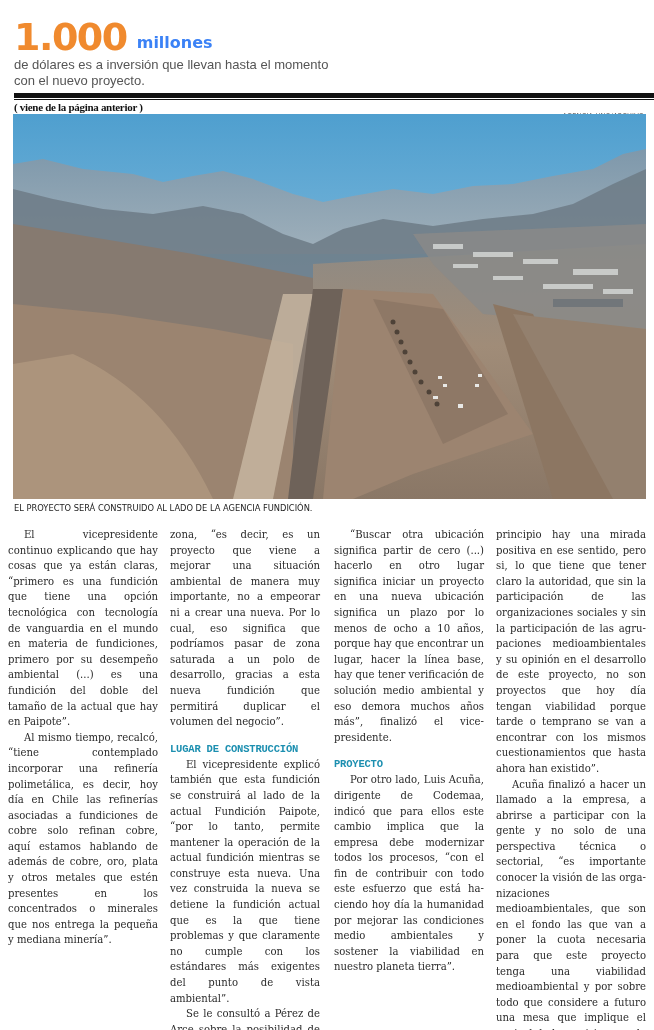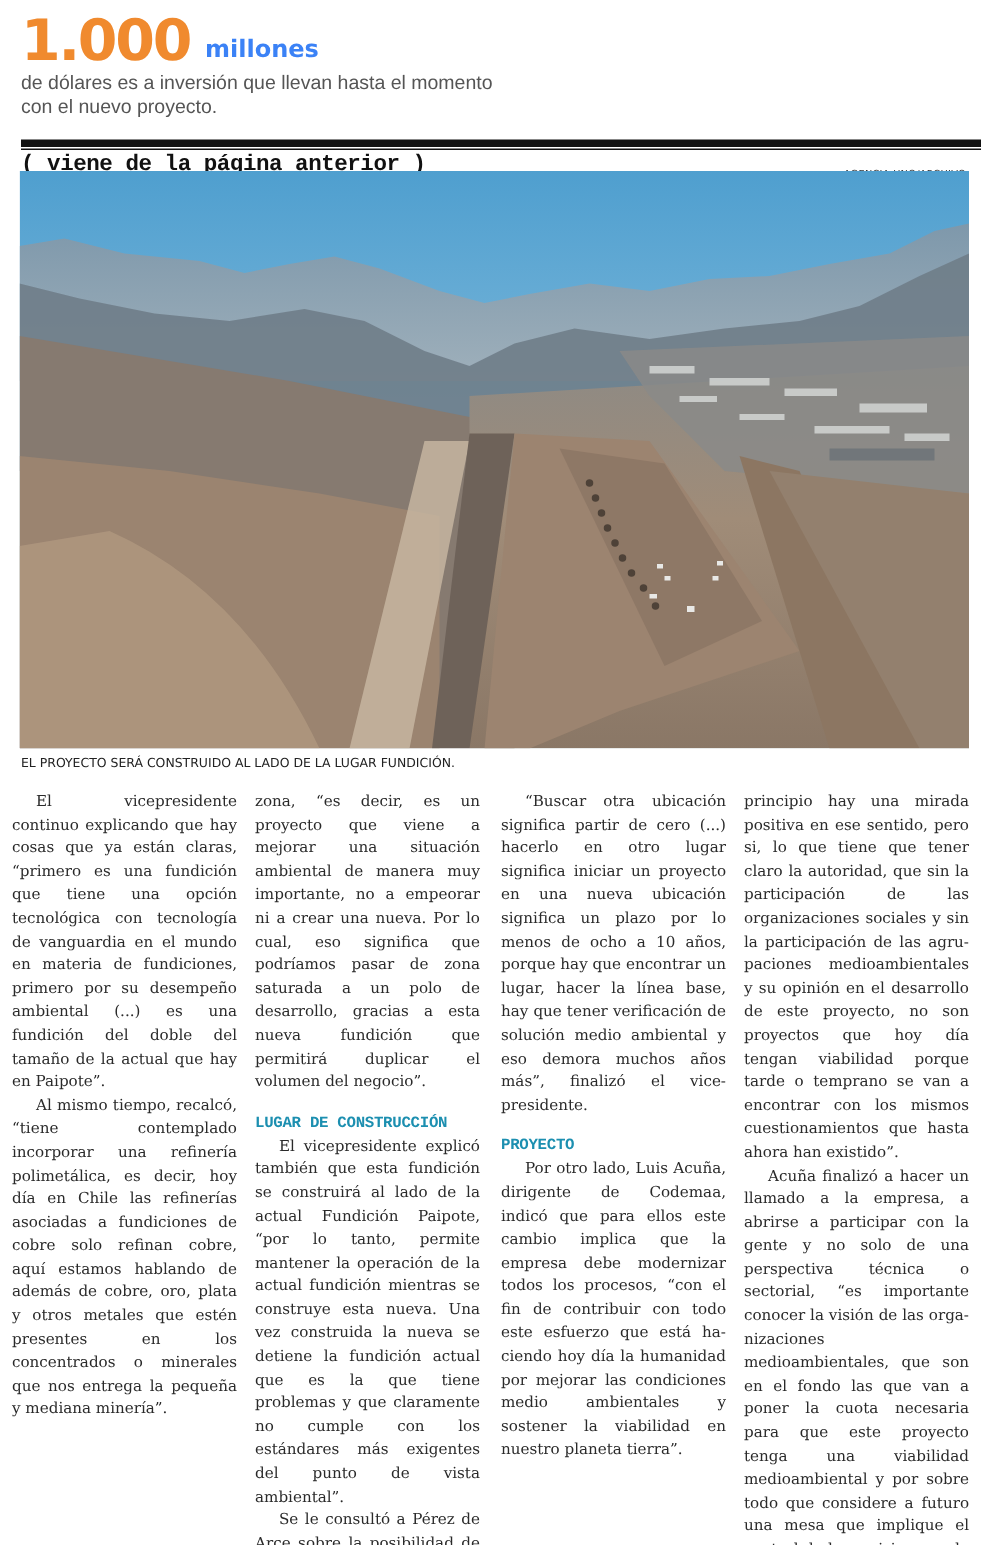--- a/index.html
+++ b/index.html
@@ -1,27 +1,27 @@
 <!DOCTYPE html>
 <html><head>
 <meta charset="utf-8">
 <style>
   html, body { margin: 0; padding: 0; background: #ffffff; }
   body { width: 654px; height: 1030px; overflow: hidden; position: relative; font-family: "DejaVu Serif", serif; color: #222; }
 
-  .stat { position: absolute; left: 14px; top: 4px; width: 320px; }
+  .stat { position: absolute; left: 14px; top: 14px; width: 320px; }
   .stat-line { display: flex; align-items: flex-end; height: 42px; }
   .stat-number { font-family: "DejaVu Sans", sans-serif; font-weight: bold; font-size: 38px; color: #f08a2e; letter-spacing: -1.5px; line-height: 38px; }
   .stat-unit { font-family: "DejaVu Sans", sans-serif; font-weight: bold; font-size: 16px; color: #3b82f6; margin-left: 10px; margin-bottom: 4px; }
   .stat-desc { font-family: Liberation Sans, sans-serif; font-size: 13px; color: #555; line-height: 16px; margin-top: 1px; }
 
   .top-rule { position: absolute; left: 14px; top: 93px; width: 640px; height: 5px; background: #111; }
   .top-rule2 { position: absolute; left: 14px; top: 99px; width: 640px; height: 1px; background: #111; }
 
-  .continued { position: absolute; left: 14px; top: 101px; font-family: Liberation Mono, monospace; font-weight: bold; font-size: 15px; color: #111; letter-spacing: -0.3px; }
+  .continued { position: absolute; left: 14px; top: 101px; font-family: Liberation Serif, serif; font-weight: bold; font-size: 11px; color: #111; letter-spacing: -0.3px; }
   .credit { position: absolute; right: 10px; top: 112px; font-family: "DejaVu Sans", sans-serif; font-size: 6.5px; color: #333; letter-spacing: 0.2px; }
 
   .photo { position: absolute; left: 13px; top: 114px; width: 633px; height: 385px; overflow: hidden; }
   .photo svg { width: 100%; height: 100%; display: block; }
 
   .caption { position: absolute; left: 14px; top: 503px; font-family: "DejaVu Sans", sans-serif; font-size: 8.3px; color: #222; letter-spacing: 0px; }
 
   .columns { position: absolute; left: 8px; top: 527px; width: 633px; height: 503px; }
   .col { position: absolute; top: 0; width: 150px; font-family: "DejaVu Serif", serif; font-size: 10.1px; line-height: 15.6px; color: #2a2a2a; text-align: justify; hyphens: manual; }
   .col p { margin: 0; text-indent: 16px; }
@@ -107,21 +107,21 @@
       <rect x="465" y="260" width="4" height="3"></rect>
         <rect x="462" y="270" width="4" height="3"></rect>
       <rect x="445" y="290" width="5" height="4"></rect>
         <rect x="420" y="282" width="5" height="3"></rect>
     </g>
     <path d="M480 190 L520 200 L600 385 L540 385 Z" fill="#8c7662"></path>
     <path d="M500 200 L633 215 L633 385 L600 385 Z" fill="#93806e"></path>
   </svg>
 </div>
 
-<div class="caption">EL PROYECTO SERÁ CONSTRUIDO AL LADO DE LA LUGAR FUNDICIÓN.</div>
+<div class="caption">EL PROYECTO SERÁ CONSTRUIDO AL LADO DE LA AGENCIA FUNDICIÓN.</div>
 
 <div class="columns">
   <div class="col col1">
     <p>El vicepresidente continuo explicando que hay cosas que ya están claras, “primero es una fundición que tiene una opción tecnológica con tecnología de vanguardia en el mundo en ma­teria de fundiciones, primero por su desempeño ambiental (...) es una fundición del doble del tamaño de la actual que hay en Paipote”.</p>
     <p>Al mismo tiempo, recalcó, “tiene contemplado incorporar una refinería polimetálica, es decir, hoy día en Chile las refine­rías asociadas a fundiciones de cobre solo refinan cobre, aquí estamos hablando de además de cobre, oro, plata y otros me­tales que estén presentes en los concentrados o minerales que nos entrega la pequeña y me­diana minería”.</p>
 
   </div>
   <div class="col col2">
     <p class="cont">zona, “es decir, es un proyecto que viene a mejorar una situa­ción ambiental de manera muy importante, no a empeorar ni a crear una nueva. Por lo cual, eso significa que podríamos pasar de zona saturada a un polo de desarrollo, gracias a esta nueva fundición que permitirá dupli­car el volumen del negocio”.</p>
     <h3>LUGAR DE CONSTRUCCIÓN</h3>

